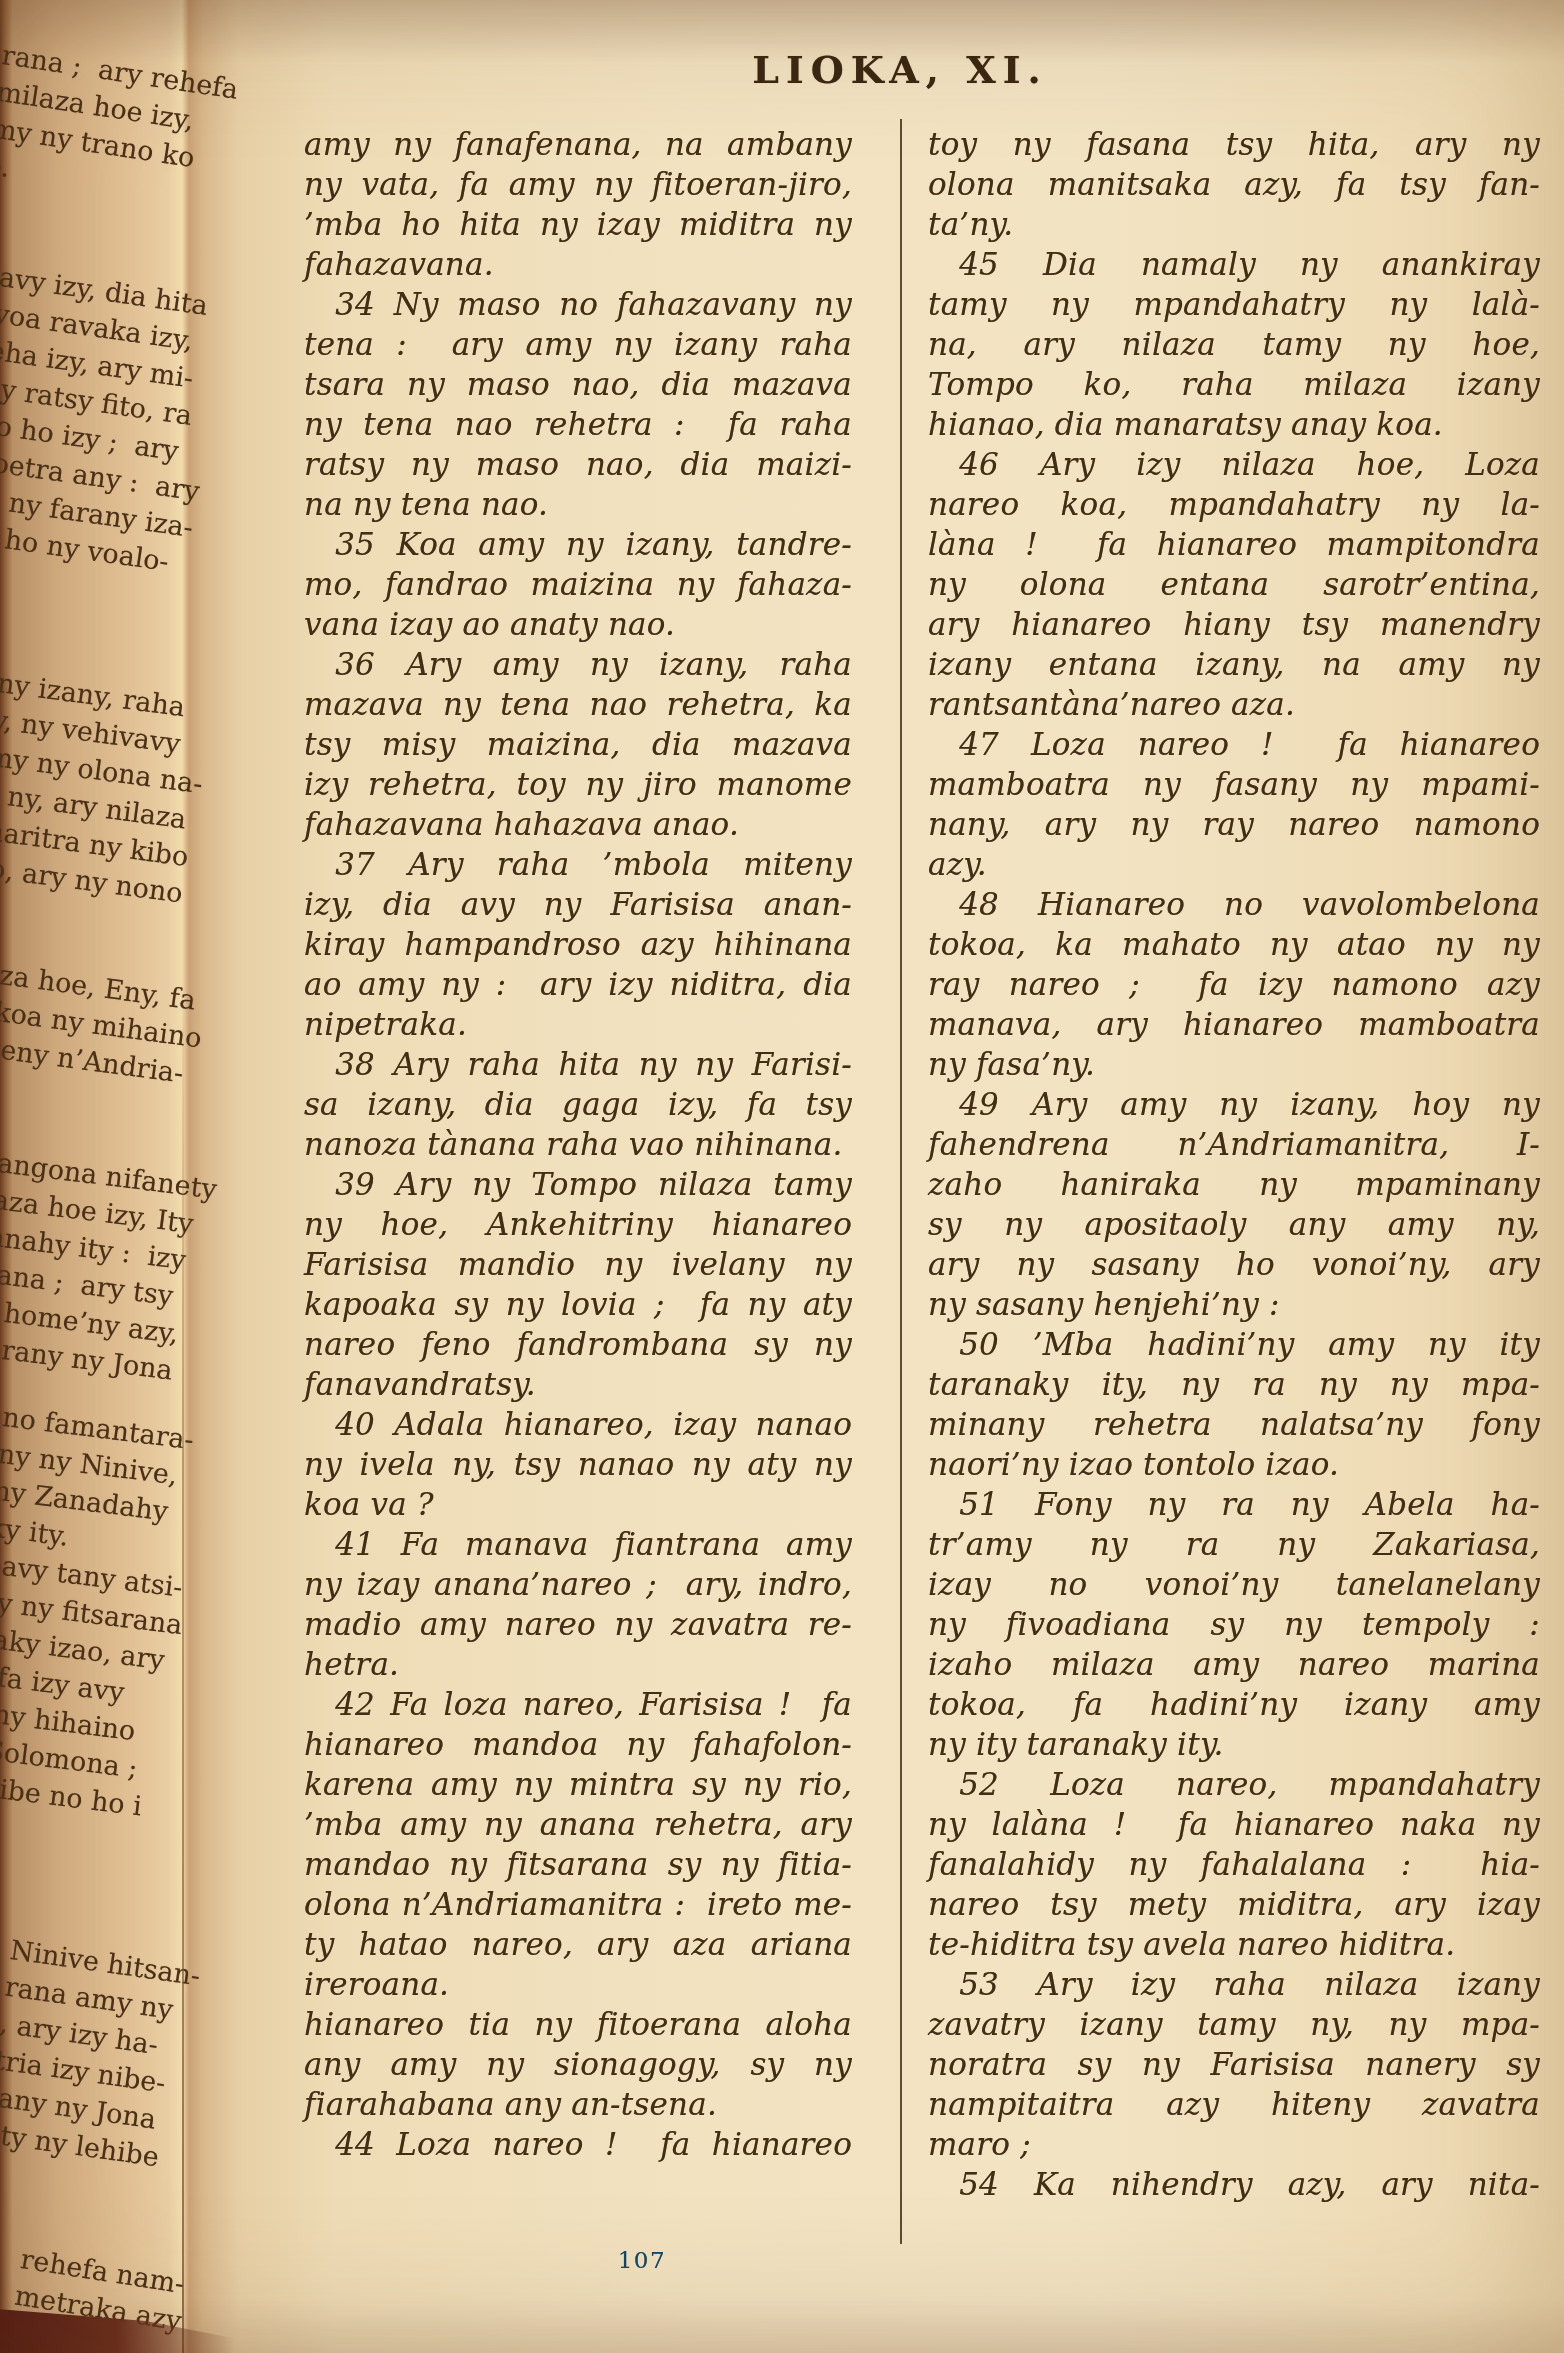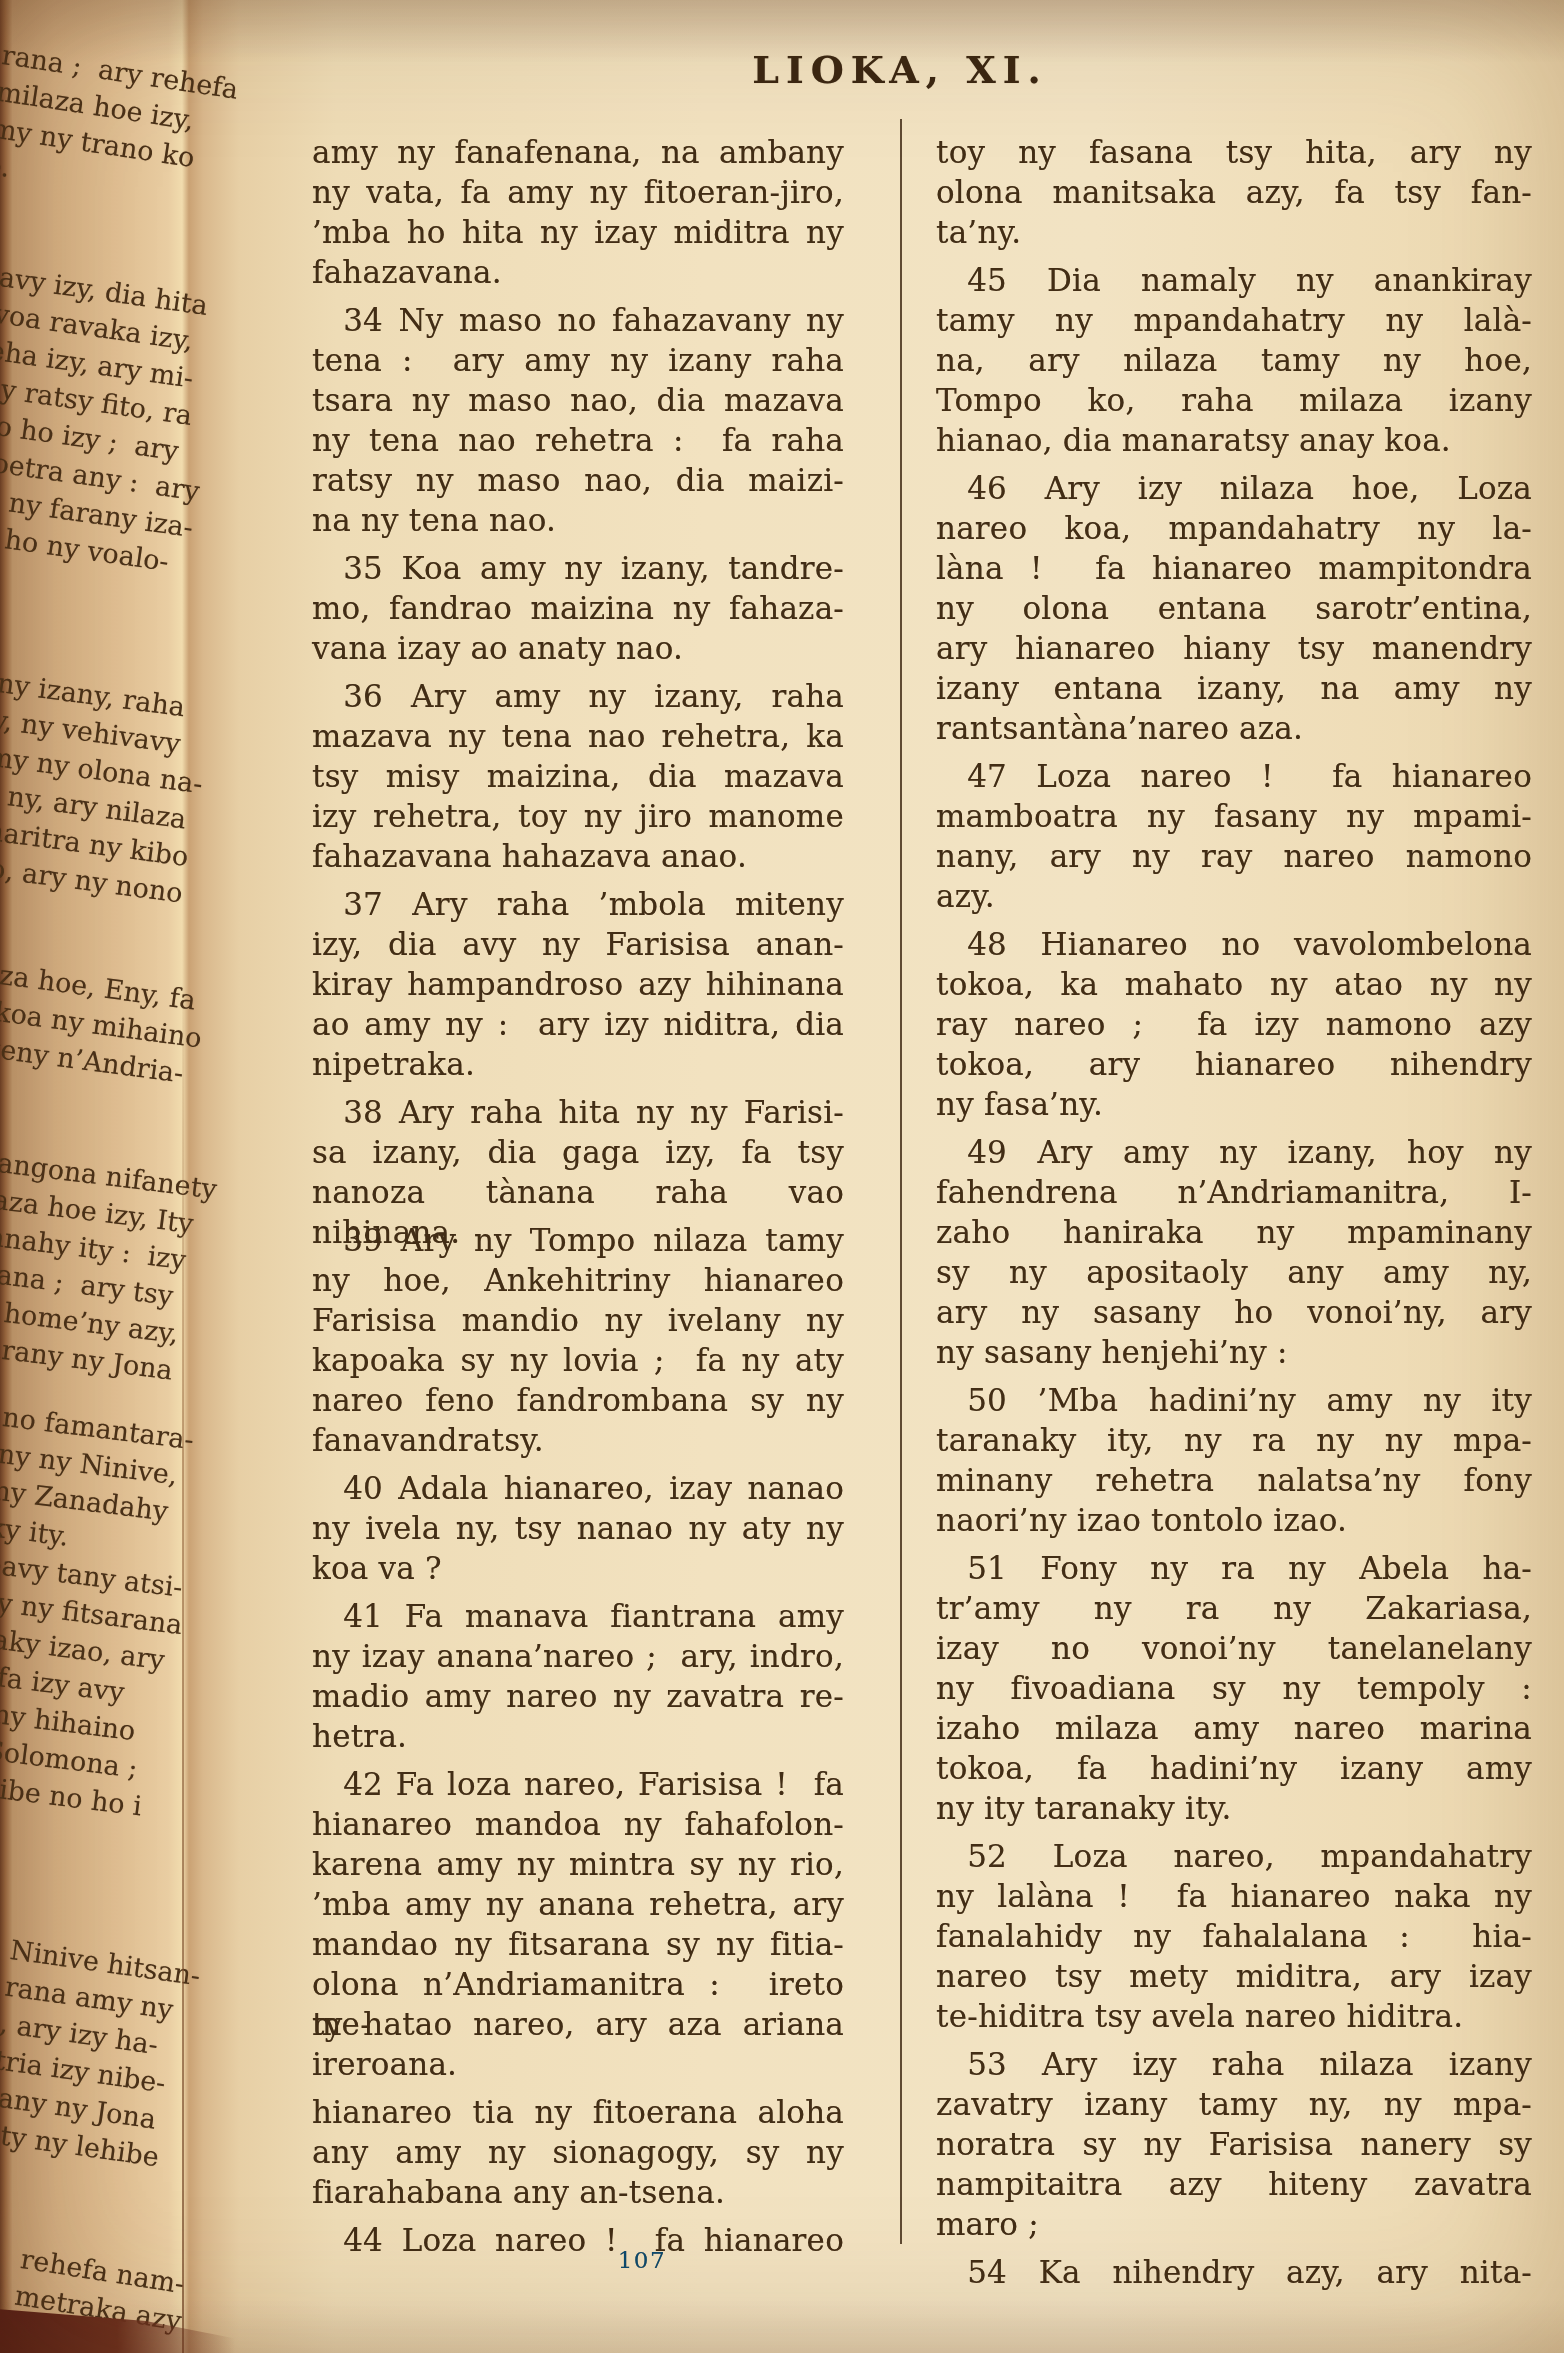--- a/index.html
+++ b/index.html
@@ -39,21 +39,21 @@
     font-size:38px;font-weight:700;letter-spacing:7px;color:#3b2712;
     text-shadow:0 0 0.8px rgba(59,39,18,.4);}
   
   .divider{position:absolute;left:900px;top:119px;width:2.3px;height:2125px;
     background:rgba(62,40,20,.82);}
   
   .col{position:absolute;top:124px;font-size:31px;line-height:40px;
     color:#422d15;letter-spacing:0.2px;text-shadow:0 0 0.5px rgba(62,42,20,.45);}
   .col-left{left:304px;width:548px;}
   .col-right{left:928px;width:612px;}
-  .verse{margin:8px;}
+  .verse{margin:0;font-style:italic;}
   .line{white-space:pre-wrap;text-align:justify;text-align-last:justify;height:40px;}
   .line.end{text-align-last:left;}
   .page-number{position:absolute;top:2247px;left:509px;width:266px;text-align:center;
     font-size:23px;color:#0c4a6e;letter-spacing:1.6px;text-shadow:0 0 0.5px rgba(62,42,20,.45);}
 </style>
 </head>
 <body>
 
 <div class="photo">
 
@@ -175,21 +175,21 @@
       <div class="verse">
         <div class="line"> 47 Loza nareo !  fa hianareo</div>
         <div class="line">mamboatra ny fasany ny mpami-</div>
         <div class="line">nany, ary ny ray nareo namono</div>
         <div class="line end">azy.</div>
       </div>
       <div class="verse">
         <div class="line"> 48 Hianareo no vavolombelona</div>
         <div class="line">tokoa, ka mahato ny atao ny ny</div>
         <div class="line">ray nareo ;  fa izy namono azy</div>
-        <div class="line">tokoa, ary hianareo nihendry</div>
+        <div class="line">manava, ary hianareo mamboatra</div>
         <div class="line end">ny fasa’ny.</div>
       </div>
       <div class="verse">
         <div class="line"> 49 Ary amy ny izany, hoy ny</div>
         <div class="line">fahendrena n’Andriamanitra, I-</div>
         <div class="line">zaho haniraka ny mpaminany</div>
         <div class="line">sy ny apositaoly any amy ny,</div>
         <div class="line">ary ny sasany ho vonoi’ny, ary</div>
         <div class="line end">ny sasany henjehi’ny :</div>
       </div>

